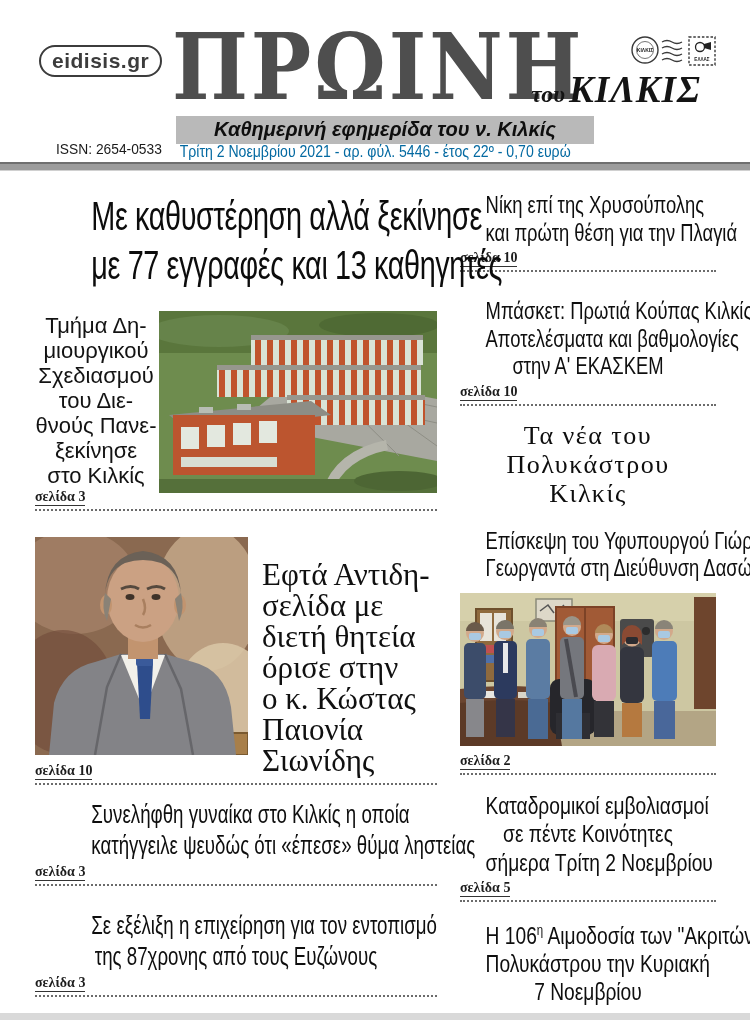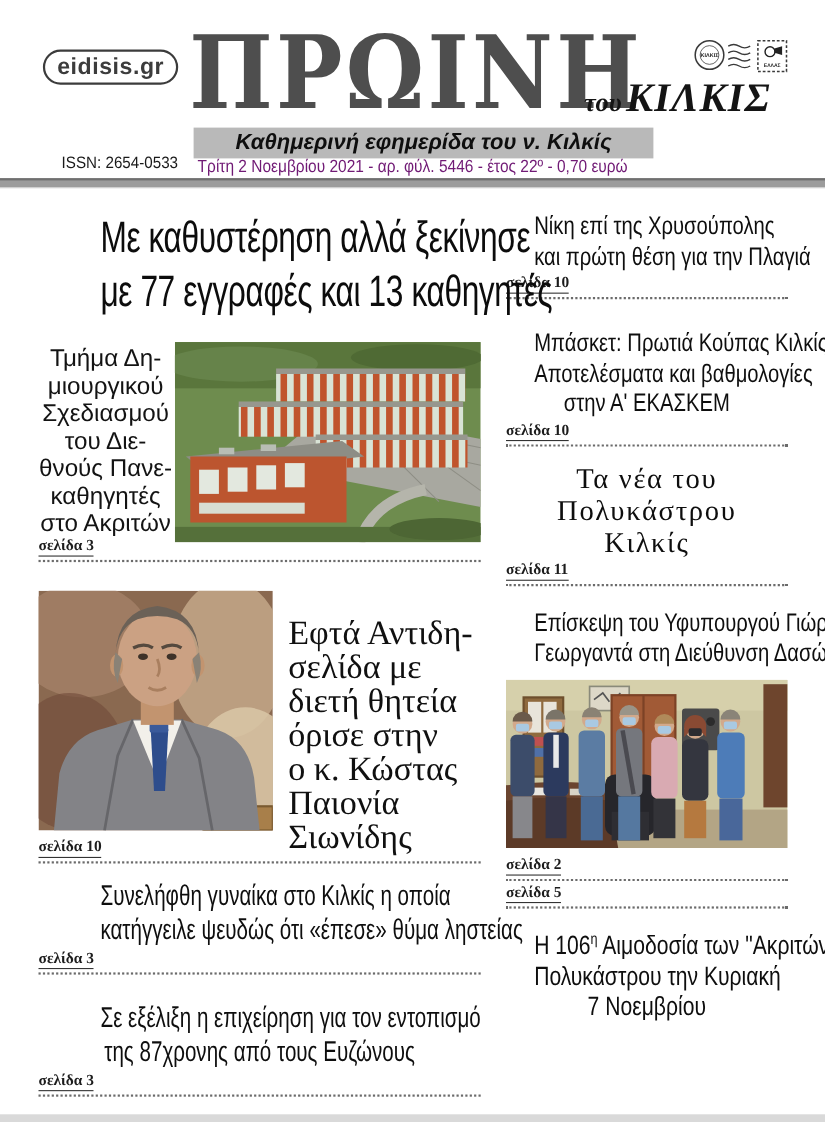--- a/index.html
+++ b/index.html
@@ -15,21 +15,21 @@
   .title-sub{position:absolute;left:531px;top:68px;font-family:"Liberation Serif",serif;
              font-style:italic;color:#141414;white-space:nowrap;}
   .title-sub .tou{font-size:24px;font-weight:bold;}
   .title-sub .kilkis{font-size:37px;font-weight:bold;letter-spacing:1px;}
   .stamps{position:absolute;left:630px;top:32px;}
   .subtitle-bar{position:absolute;left:176px;top:116px;width:418px;background:#b9b9b9;
                 text-align:center;font-style:italic;font-weight:bold;font-size:20px;
                 padding:2px 0 3px 0;color:#0e0e0e;}
   .issn{position:absolute;left:56px;top:140px;font-size:15px;color:#1a1a1a;
         transform:scaleX(0.92);transform-origin:left;}
-  .dateline{position:absolute;left:0;right:0;top:143px;text-align:center;font-size:16px;color:#701a75;}
+  .dateline{position:absolute;left:0;right:0;top:143px;text-align:center;font-size:16px;color:#0369a1;}
   .dateline span{display:inline-block;transform:scaleX(0.88);}
   .rule{position:absolute;left:0;top:162px;width:750px;height:9px;background:#9c9c9c;
         border-top:2px solid #6f6f6f;border-bottom:1px solid #d0d0d0;box-sizing:border-box;}
   
   .main{display:flex;gap:23px;padding:0 32px 0 35px;}
   .col-left{width:402px;flex:none;}
   .col-right{width:256px;flex:none;}
   .cond{display:block;transform:scaleX(0.72);transform-origin:50% 50%;white-space:nowrap;}
   
   .headline{margin-top:20px;font-size:40px;line-height:49px;color:#0c0c0c;
@@ -109,22 +109,22 @@
         <span class="cond">με 77 εγγραφές και 13 καθηγητές</span>
       </div>
 
       <div class="lead-row">
         <div class="kicker">
           <span>Τμήμα Δη-</span>
           <span>μιουργικού</span>
           <span>Σχεδιασμού</span>
           <span>του Διε-</span>
           <span>θνούς Πανε-</span>
-          <span>καθηγητές</span>
-          <span>στο Ακριτών</span>
+          <span>ξεκίνησε</span>
+          <span>στο Κιλκίς</span>
           <span class="pageref">σελίδα 3</span>
         </div>
         <svg class="campus" width="278" height="182" viewBox="0 0 278 182">
           <defs>
             <pattern id="pil" width="12" height="30" patternUnits="userSpaceOnUse">
               <rect width="12" height="30" fill="#d9e3d6"></rect>
               <rect width="6" height="30" fill="#c0542d"></rect>
             </pattern>
           </defs>
           <rect width="278" height="182" fill="#6e8c4e"></rect>
@@ -236,24 +236,20 @@
         <span class="cond">στην Α' ΕΚΑΣΚΕΜ</span>
       </div>
       <div class="sep">
         <span class="pageref">σελίδα 10</span>
         <div class="dots"></div>
       </div>
 
       <div class="rstory serif">
         <span class="ln">Τα νέα του Πολυκάστρου</span>
         <span class="ln">Κιλκίς</span>
-      </div>
-      <div class="sep">
-        <span class="pageref">σελίδα 11</span>
-        <div class="dots"></div>
       </div>
 
       <div class="rstory">
         <span class="cond">Επίσκεψη του Υφυπουργού Γιώργου</span>
         <span class="cond">Γεωργαντά στη Διεύθυνση Δασών</span>
       </div>
       <div class="photo-wrap">
         <svg width="256" height="153" viewBox="0 0 256 153">
           <rect width="256" height="153" fill="#cdc7a2"></rect>
           <rect width="256" height="28" fill="#d6d0ab"></rect>
@@ -318,20 +314,25 @@
               <path d="M195 36 a9 9 0 0 1 18 0 z" fill="#8a8478"></path>
               <rect x="198" y="38" width="12" height="7" rx="2" fill="#a9c9e2"></rect>
           </g>
         </svg>
       </div>
       <div class="sep">
         <span class="pageref">σελίδα 2</span>
         <div class="dots"></div>
       </div>
 
+      <div class="rstory s5">
+        <span class="cond">Καταδρομικοί εμβολιασμοί</span>
+        <span class="cond">σε πέντε Κοινότητες</span>
+        <span class="cond">σήμερα Τρίτη 2 Νοεμβρίου</span>
+      </div>
       <div class="sep">
         <span class="pageref">σελίδα 5</span>
         <div class="dots"></div>
       </div>
 
       <div class="rstory s6">
         <span class="cond"><span>Η 106</span><sup>η</sup><span> Αιμοδοσία των "Ακριτών"</span></span>
         <span class="cond">Πολυκάστρου την Κυριακή</span>
         <span class="cond">7 Νοεμβρίου</span>
       </div>

